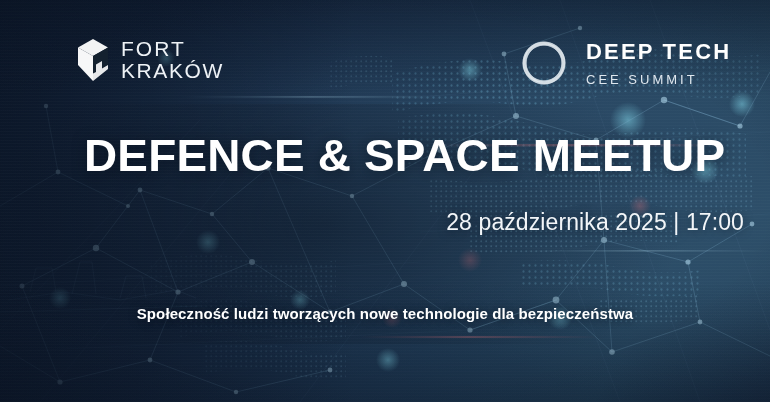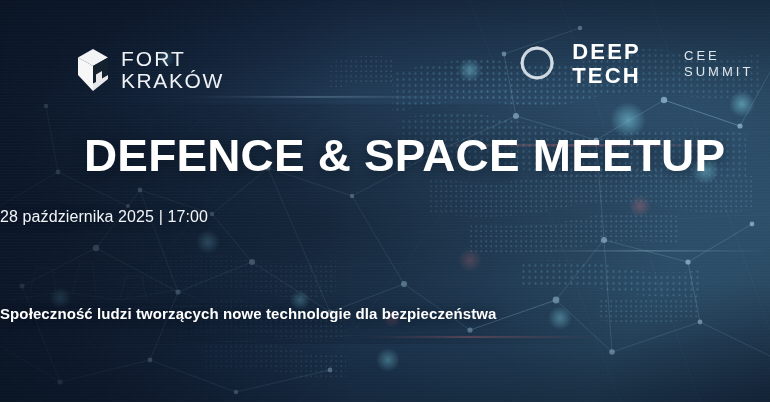--- a/index.html
+++ b/index.html
@@ -43,38 +43,38 @@
     position:absolute; left:0; top:104px; width:100%; height:240px;
     background:radial-gradient(60% 100% at 42% 50%, rgba(9,18,32,.50) 0%, rgba(9,18,32,0) 78%);
   }
 
   
   .content { position:absolute; inset:0; }
 
   
   #fort-logo {
     position:absolute; left:76px; top:38px;
-    display:flex; align-items:center; gap:11px;margin-top:10px;
+    display:flex; align-items:center; gap:11px;
   }
   #fort-logo .mark { width:34px; height:44px; display:block; }
   #fort-logo .wordmark {
     display:flex; flex-direction:column;
     color:#eef2f6;
     font-size:21px; font-weight:400; line-height:1.06;
     letter-spacing:2.0px;
   }
   #fort-logo .wordmark .l2 { letter-spacing:1.6px; }
 
   
   #deeptech-logo {
     position:absolute; left:514px; top:33px;
     display:flex; align-items:center; gap:12px;
   }
   #deeptech-logo .ring { width:60px; height:60px; display:block; }
-  #deeptech-logo .words { display:flex; flex-direction:row; padding-top:2px; }
+  #deeptech-logo .words { display:flex; flex-direction:column; padding-top:2px; }
   #deeptech-logo .dt {
     color:#ffffff; font-size:22px; font-weight:bold;
     letter-spacing:2.2px; line-height:1.08;
   }
   #deeptech-logo .cee {
     color:#dfe7ee; font-size:13px; font-weight:400;
     letter-spacing:3.0px; line-height:1.2; margin-top:8px;
   }
 
   
@@ -87,33 +87,33 @@
     line-height:1;
     transform:scaleX(1.02);
     transform-origin:left center;
     text-shadow:0 2px 14px rgba(6,14,26,.55);
     white-space:nowrap;
   }
 
   
   #event-details {
     position:absolute; left:0; top:206px; width:744px;
-    text-align:left;
+    text-align:right;
     color:#f2f5f8;
-    font-size:16px; font-weight:400;
+    font-size:23px; font-weight:400;
     line-height:1.42;
     letter-spacing:.1px;
     text-shadow:0 1px 10px rgba(6,14,26,.5);
   }
   #event-details .line { display:block; }
 
   
   #tagline {
     position:absolute; left:0; top:305px; width:770px;
-    text-align:left;
+    text-align:center;
     color:#ffffff;
     font-size:15px; font-weight:bold;
     letter-spacing:.1px;
     text-shadow:0 1px 9px rgba(6,14,26,.55);
   }
 </style>
 </head>
 <body>
 
 <div id="banner">

